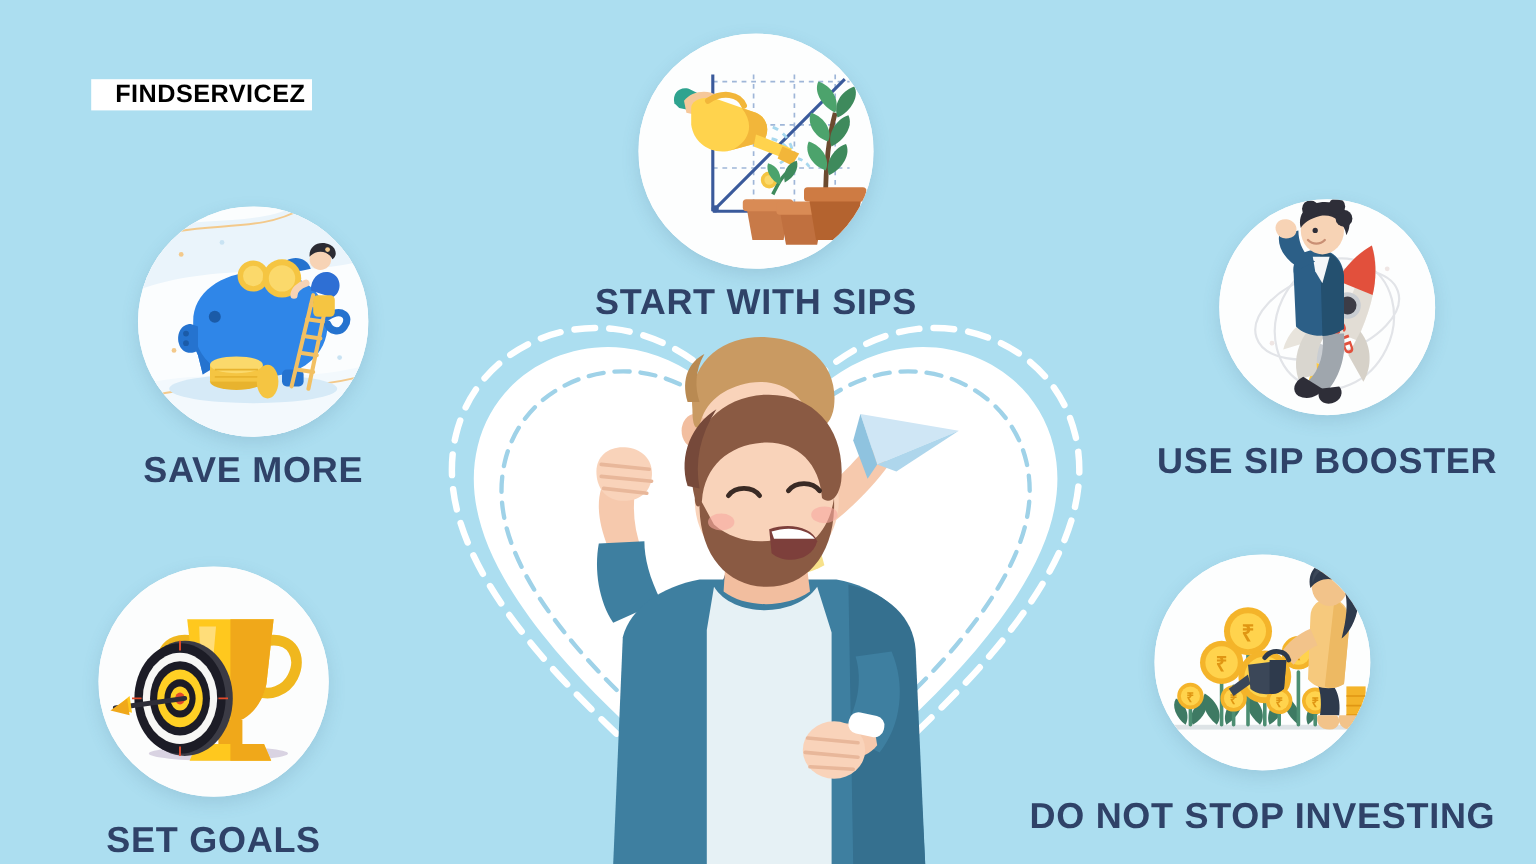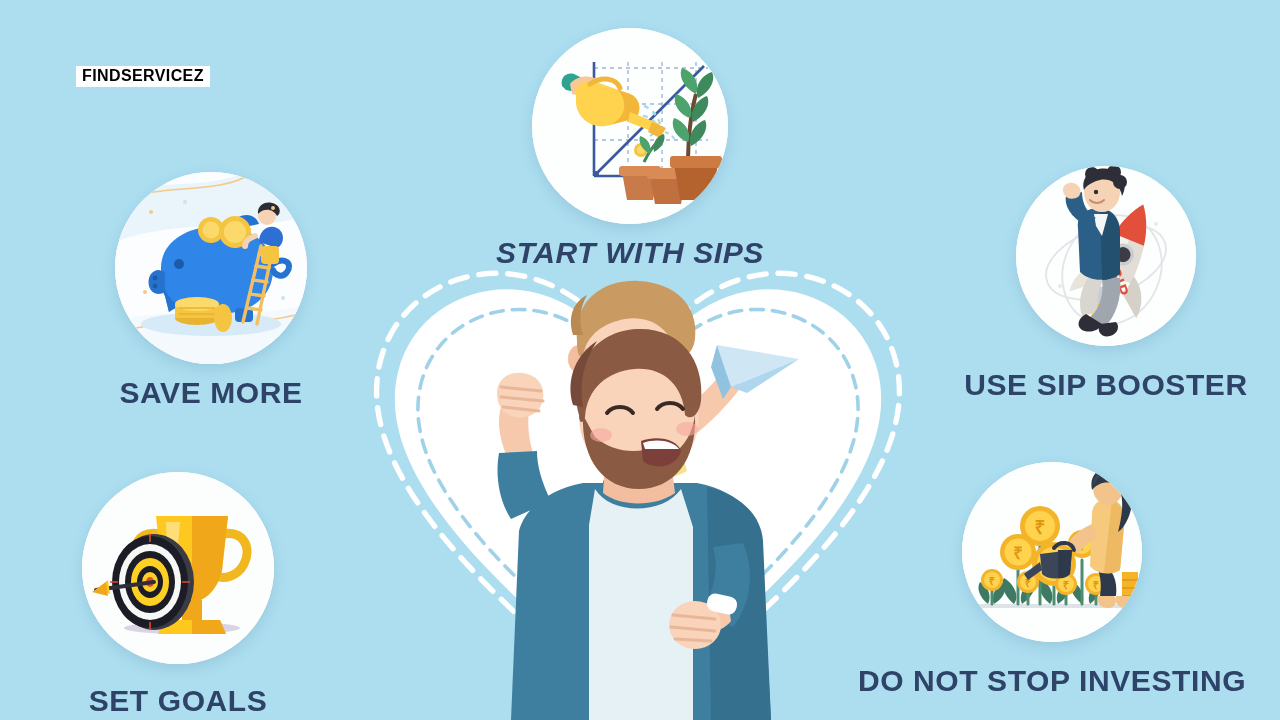--- a/index.html
+++ b/index.html
@@ -26,24 +26,25 @@
     position: absolute;
     left: 76px;
     top: 66px;
     background: #ffffff;
     padding: 2px 6px 3px 6px;
     line-height: 1;
   }
   #brand .brand-text {
     font-family: "Liberation Sans", sans-serif;
     font-weight: bold;
-    font-size: 16px;
+    font-size: 21px;
     letter-spacing: 0.4px;
     color: #000000;
     white-space: nowrap;
+    margin-left: 14px;
   }
 
   
   #heart-wrap {
     position: absolute;
     left: 368px;
     top: 262px;
     width: 540px;
     height: 470px;
   }
@@ -91,21 +92,21 @@
   #f-sips      { left: 532px; top: 28px;  width: 196px; }
   #f-sips .circle { width: 196px; height: 196px; }
   #f-booster   { left: 1016px; top: 166px; width: 180px; }
   #f-booster .circle { width: 180px; height: 180px; }
   #f-noStop    { left: 962px; top: 462px; width: 180px; }
   #f-noStop .circle { width: 180px; height: 180px; }
 
   
   #f-save .feature-label     { margin-left: -40px; margin-right: -40px; }
   #f-goals .feature-label    { margin-left: -40px; margin-right: -40px; margin-top: 20px;}
-  #f-sips .feature-label     { margin-left: -60px; margin-right: -60px; font-style: italic; }
+  #f-sips .feature-label     { margin-left: -60px; margin-right: -60px; }
   #f-booster .feature-label  { margin-left: -90px; margin-right: -90px; margin-top: 22px;}
   #f-noStop .feature-label   { margin-left: -150px; margin-right: -150px; margin-top: 22px;}
 </style>
 </head>
 <body>
 
 <div id="stage">
 
   <div id="brand">
     <div class="brand-text">FINDSERVICEZ</div>

